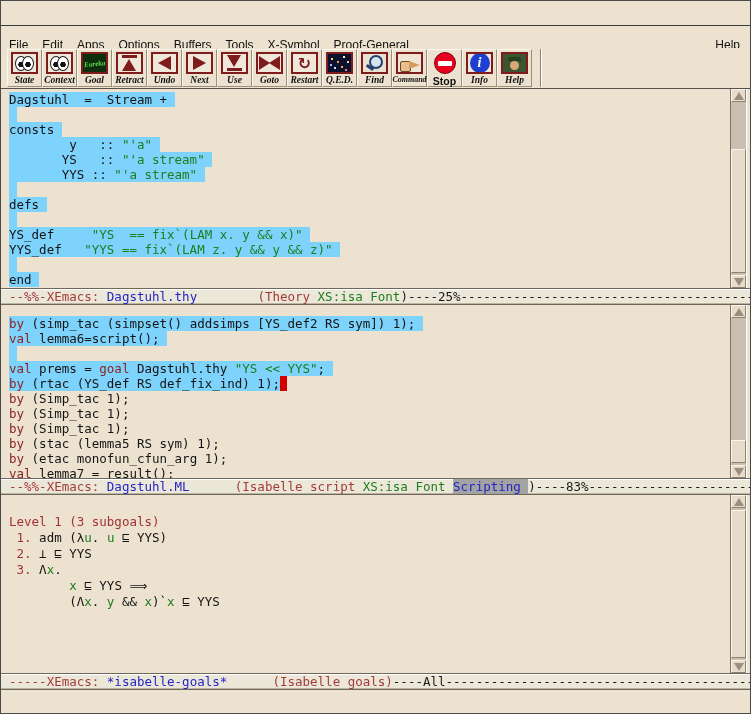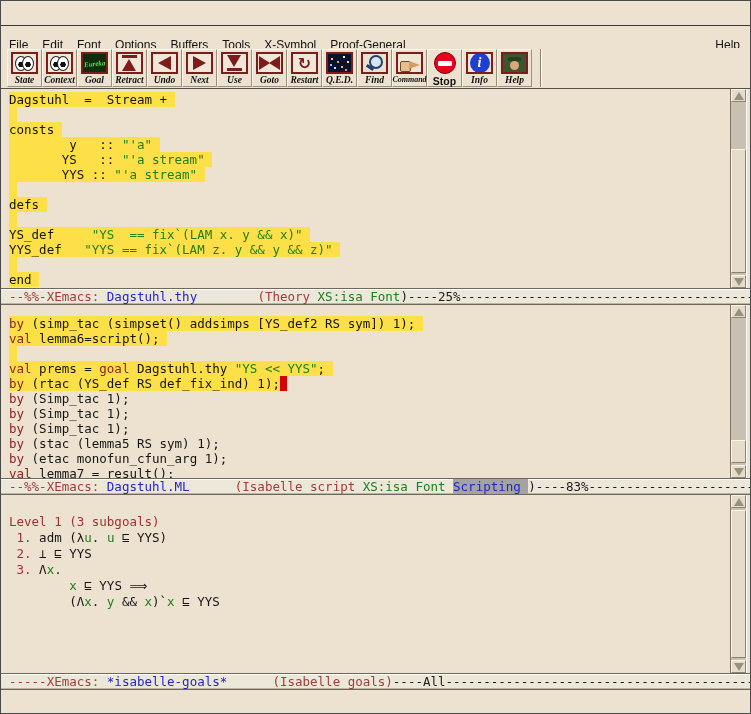--- a/index.html
+++ b/index.html
@@ -89,21 +89,21 @@
     background:#D8A878; border-radius:50%; }
   .icon-helpface::after { content:""; position:absolute; left:5px; top:3px; width:13px; height:4px;
     background:#24401E; border-radius:2px 2px 0 0; }
   
   .pane { position:absolute; left:0; width:729px; background:#EDE2D0; overflow:hidden; padding:3px 0 0 8px; }
   #pane-thy   { top:88px;  height:199px; }
   #pane-ml    { top:312px; height:173px; }
   #pane-goals { top:494px; height:178px; }
   .line { height:15px; white-space:pre; font:12.5px/15px "DejaVu Sans Mono","DejaVu Sans",monospace; color:#141414; }
   #pane-goals .line { height:16px; line-height:16px; }
-  .hl { display:inline-block; background:#fde047; padding-right:7.5px; min-height:15px; vertical-align:top; }
+  .hl { display:inline-block; background:#7dd3fc; padding-right:7.5px; min-height:15px; vertical-align:top; }
   .hl.nopad { padding-right:0; }
   .cursor { display:inline-block; width:7.5px; height:15px; background:#D40000; vertical-align:top; }
   .c-d { color:#141414; } .c-k { color:#8B2323; } .c-s { color:#1E7D1E; }
   .c-g { color:#1E7D1E; } .c-r { color:#A03232; }
   
   .modeline { position:absolute; left:0; right:0; height:17px; background:#ECE8D9;
     border-top:1px solid #6e685c; border-bottom:1px solid #6e685c;
     box-shadow:inset 0 1px 0 #fff, inset 0 -1px 0 #beb4a2;
     overflow:hidden; white-space:pre; padding:1px 0 0 8px;
     font:12.5px/14px "DejaVu Sans Mono","DejaVu Sans",monospace; }
@@ -141,21 +141,21 @@
     <div class="winbtn" id="maxbtn">
         <span></span>
       </div>
     <div class="winbtn" id="closebtn">×</div>
   </div>
 
   <div id="menubar">
 
     <div class="menu-item">File</div>
       <div class="menu-item">Edit</div>
-      <div class="menu-item">Font</div>
+      <div class="menu-item">Apps</div>
       <div class="menu-item">Options</div>
       <div class="menu-item">Buffers</div>
       <div class="menu-item">Tools</div>
       <div class="menu-item">X-Symbol</div>
       <div class="menu-item">Proof-General</div>
       <div class="menu-item" id="menu-help">Help</div>
   </div>
 
   <div id="toolbar">
 

